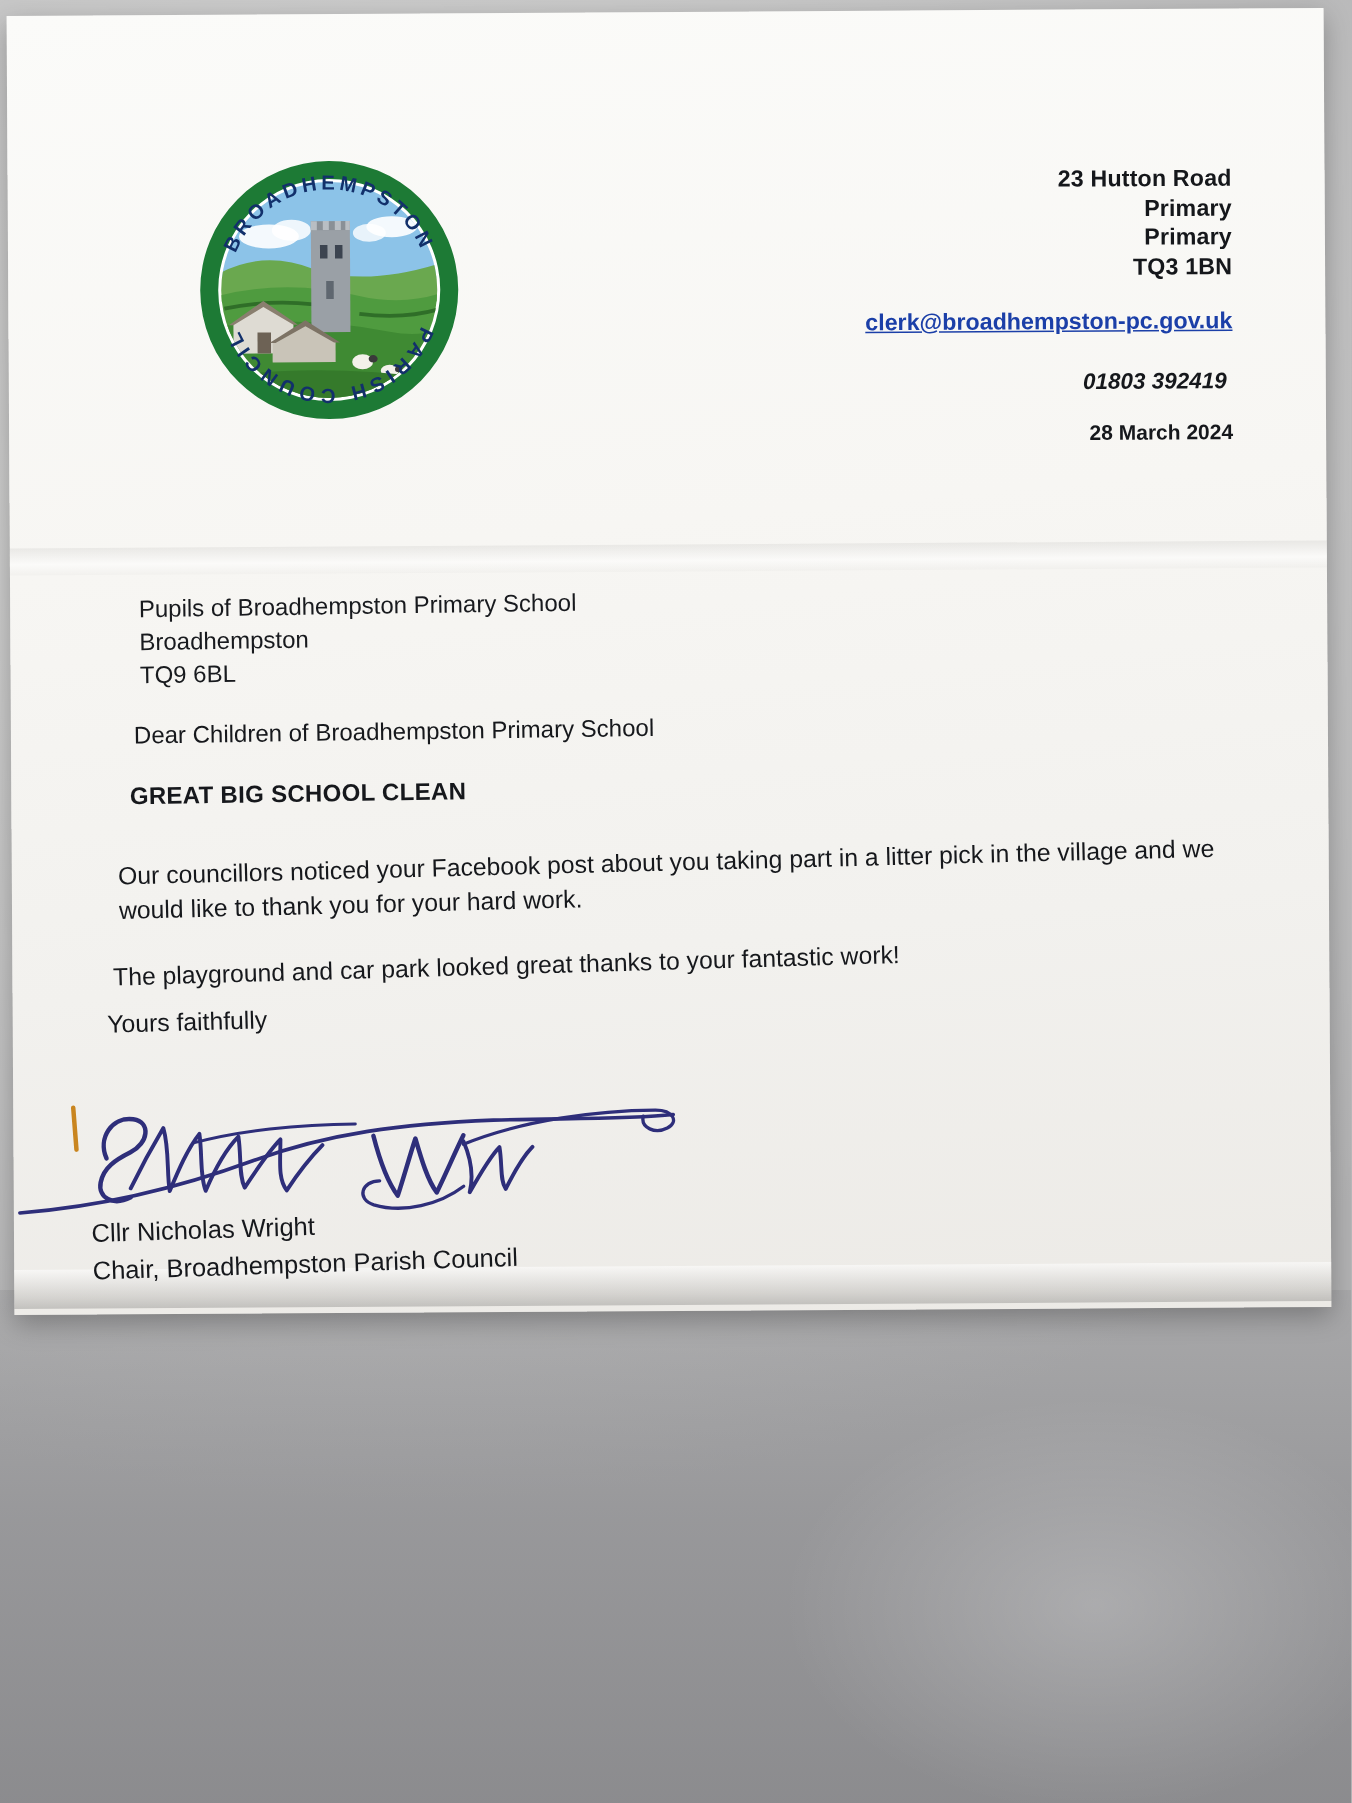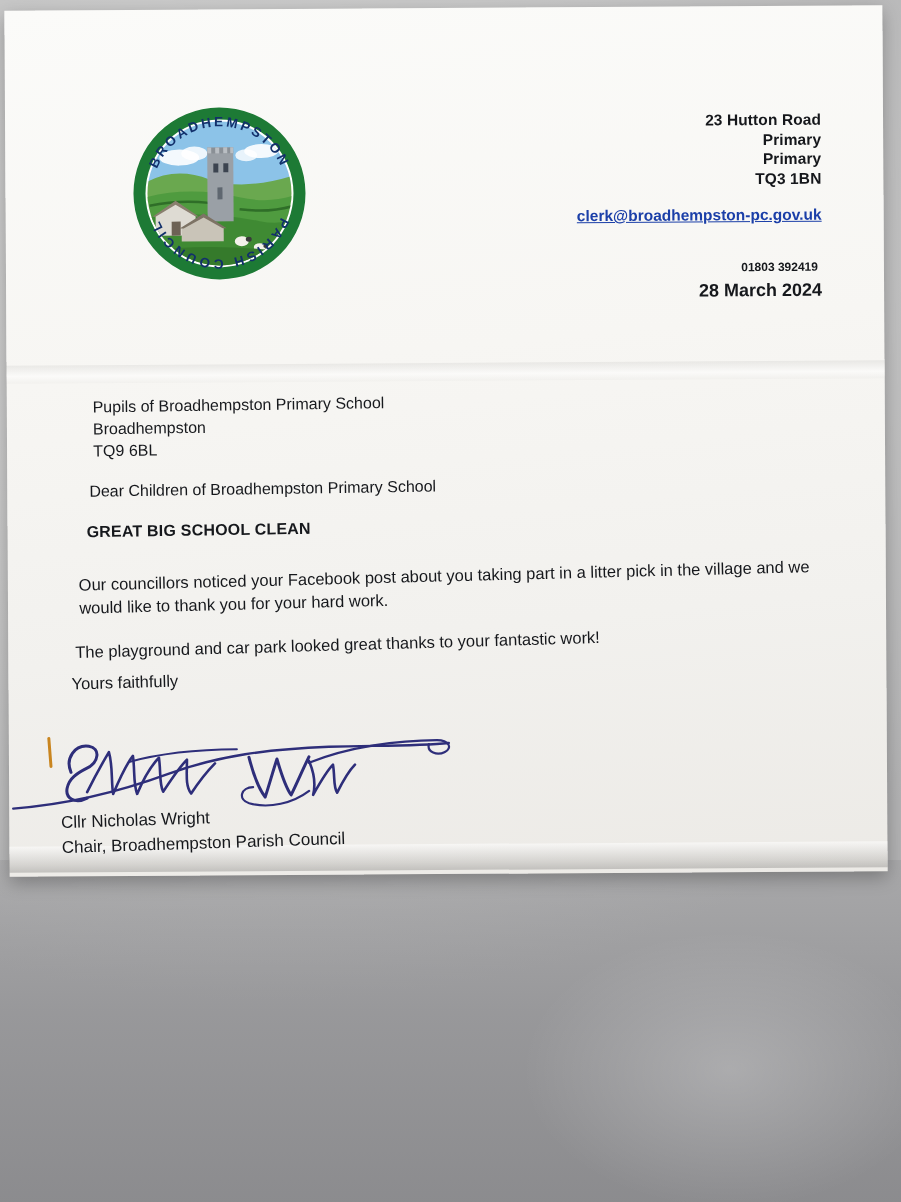--- a/index.html
+++ b/index.html
@@ -102,30 +102,31 @@
     top: 200px;
     font-size: 15.5px;
     font-weight: bold;
     color: #1b3fa8;
     text-decoration: underline;
     white-space: nowrap;
   }
   .phone {
     position: absolute;
     right: 66px;
-    top: 254px;
-    font-size: 12px;
+    top: 240px;
+    font-size: 15px;
     font-weight: bold;
     white-space: nowrap;
+    font-style: italic;
   }
   .date {
     position: absolute;
     right: 62px;
     top: 274px;
-    font-size: 18px;
+    font-size: 14px;
     font-weight: bold;
     white-space: nowrap;
   }
 
   
   .recipient {
     position: absolute;
     left: 86px;
     top: 385px;
     font-size: 16px;

